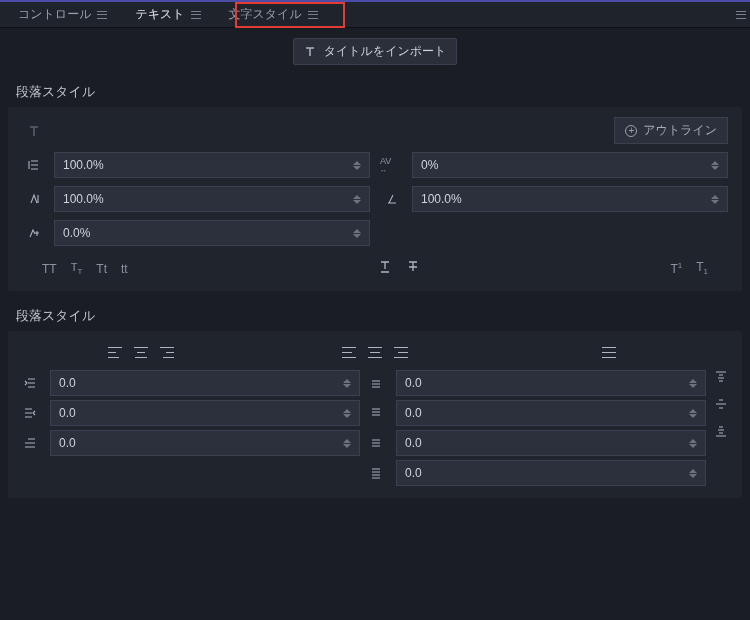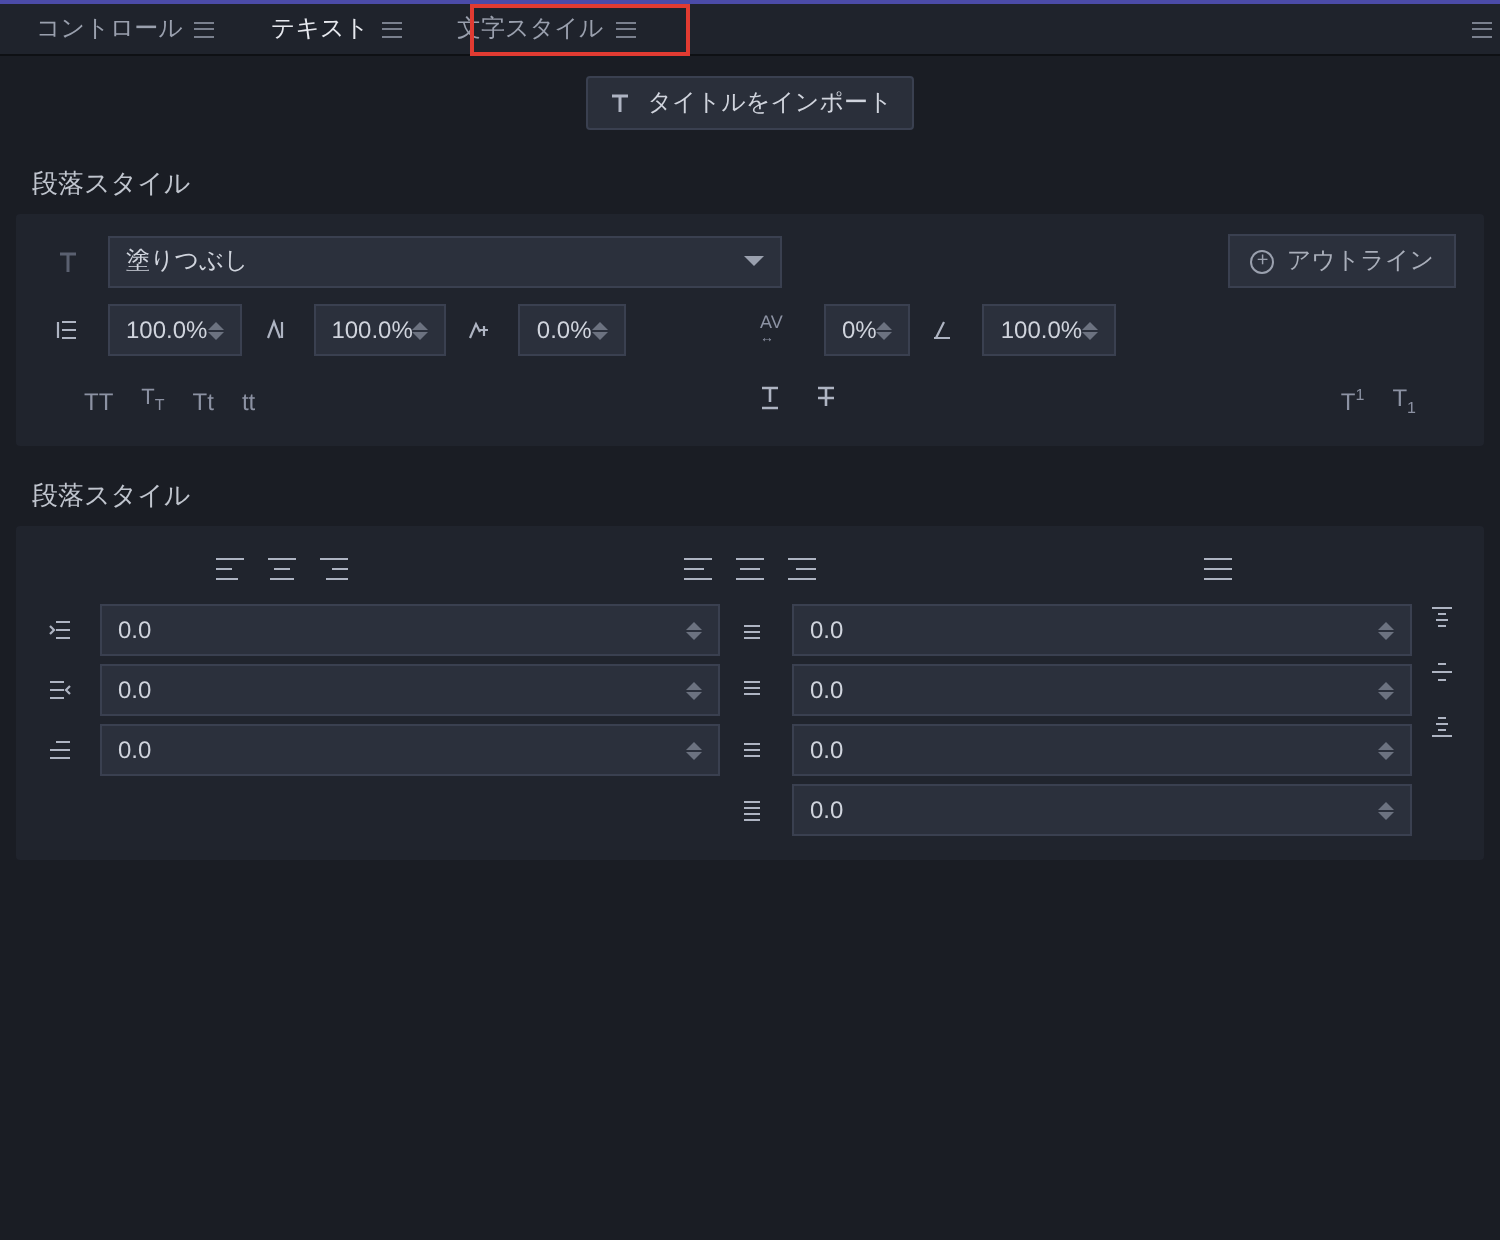--- a/index.html
+++ b/index.html
@@ -71,21 +71,21 @@
   position: relative;
 }
 .field.num { justify-content: space-between; }
 .spinner { display:flex; flex-direction:column; gap:1px; }
 .spinner span { width:0;height:0;border-left:4px solid transparent;border-right:4px solid transparent; }
 .spinner .up { border-bottom:4px solid #6c7280; }
 .spinner .dn { border-top:4px solid #6c7280; }
 .chev { width:0;height:0;border-left:5px solid transparent;border-right:5px solid transparent;border-top:5px solid #9aa0ae; }
 
 .split { display:flex; gap:10px; padding: 2px 10px; }
-.col { flex:1; display:flex; flex-direction:row; gap:4px; }
+.col { flex:1; display:flex; flex-direction:column; gap:4px; }
 
 .color-swatch { width: 46px; height: 20px; background:#fff; border:1px solid #000; }
 .small-btn { background:#2b303c;border:1px solid #3a4050;padding:4px 10px;display:flex;align-items:center;gap:6px;color:#a9aeba; }
 
 .toggles { display:flex; justify-content:space-between; padding: 10px 30px 4px; color:#8c92a3; font-size:12px; gap:24px;}
 .tg-group { display:flex; gap:14px; align-items:center; }
 
 .align-row { display:flex; gap:16px; padding: 10px 20px; }
 .align-group { display:flex; gap:12px; flex:1; justify-content:center; }
 .align-ic { width:14px; height:11px; display:inline-flex; flex-direction:column; justify-content:space-between; }
@@ -151,24 +151,20 @@
 
 <div class="panel">
 
 
 
   <div class="row">
     <div class="icon-col">
       <svg width="14" height="14">
           <path d="M3 3h8M7 3v9" stroke-width="1.5" stroke="#5a6070"></path>
         </svg>
-    </div>
-    <div class="field" style="flex:2">
-      <span>塗りつぶし</span>
-      <span class="chev" style="margin-left:auto"></span>
     </div>
     <div style="flex:1.3"></div>
     <div class="small-btn">
       <span class="plus-circle">+</span>
       <span>アウトライン</span>
     </div>
   </div>
 
   <div class="split">
     <div class="col">

